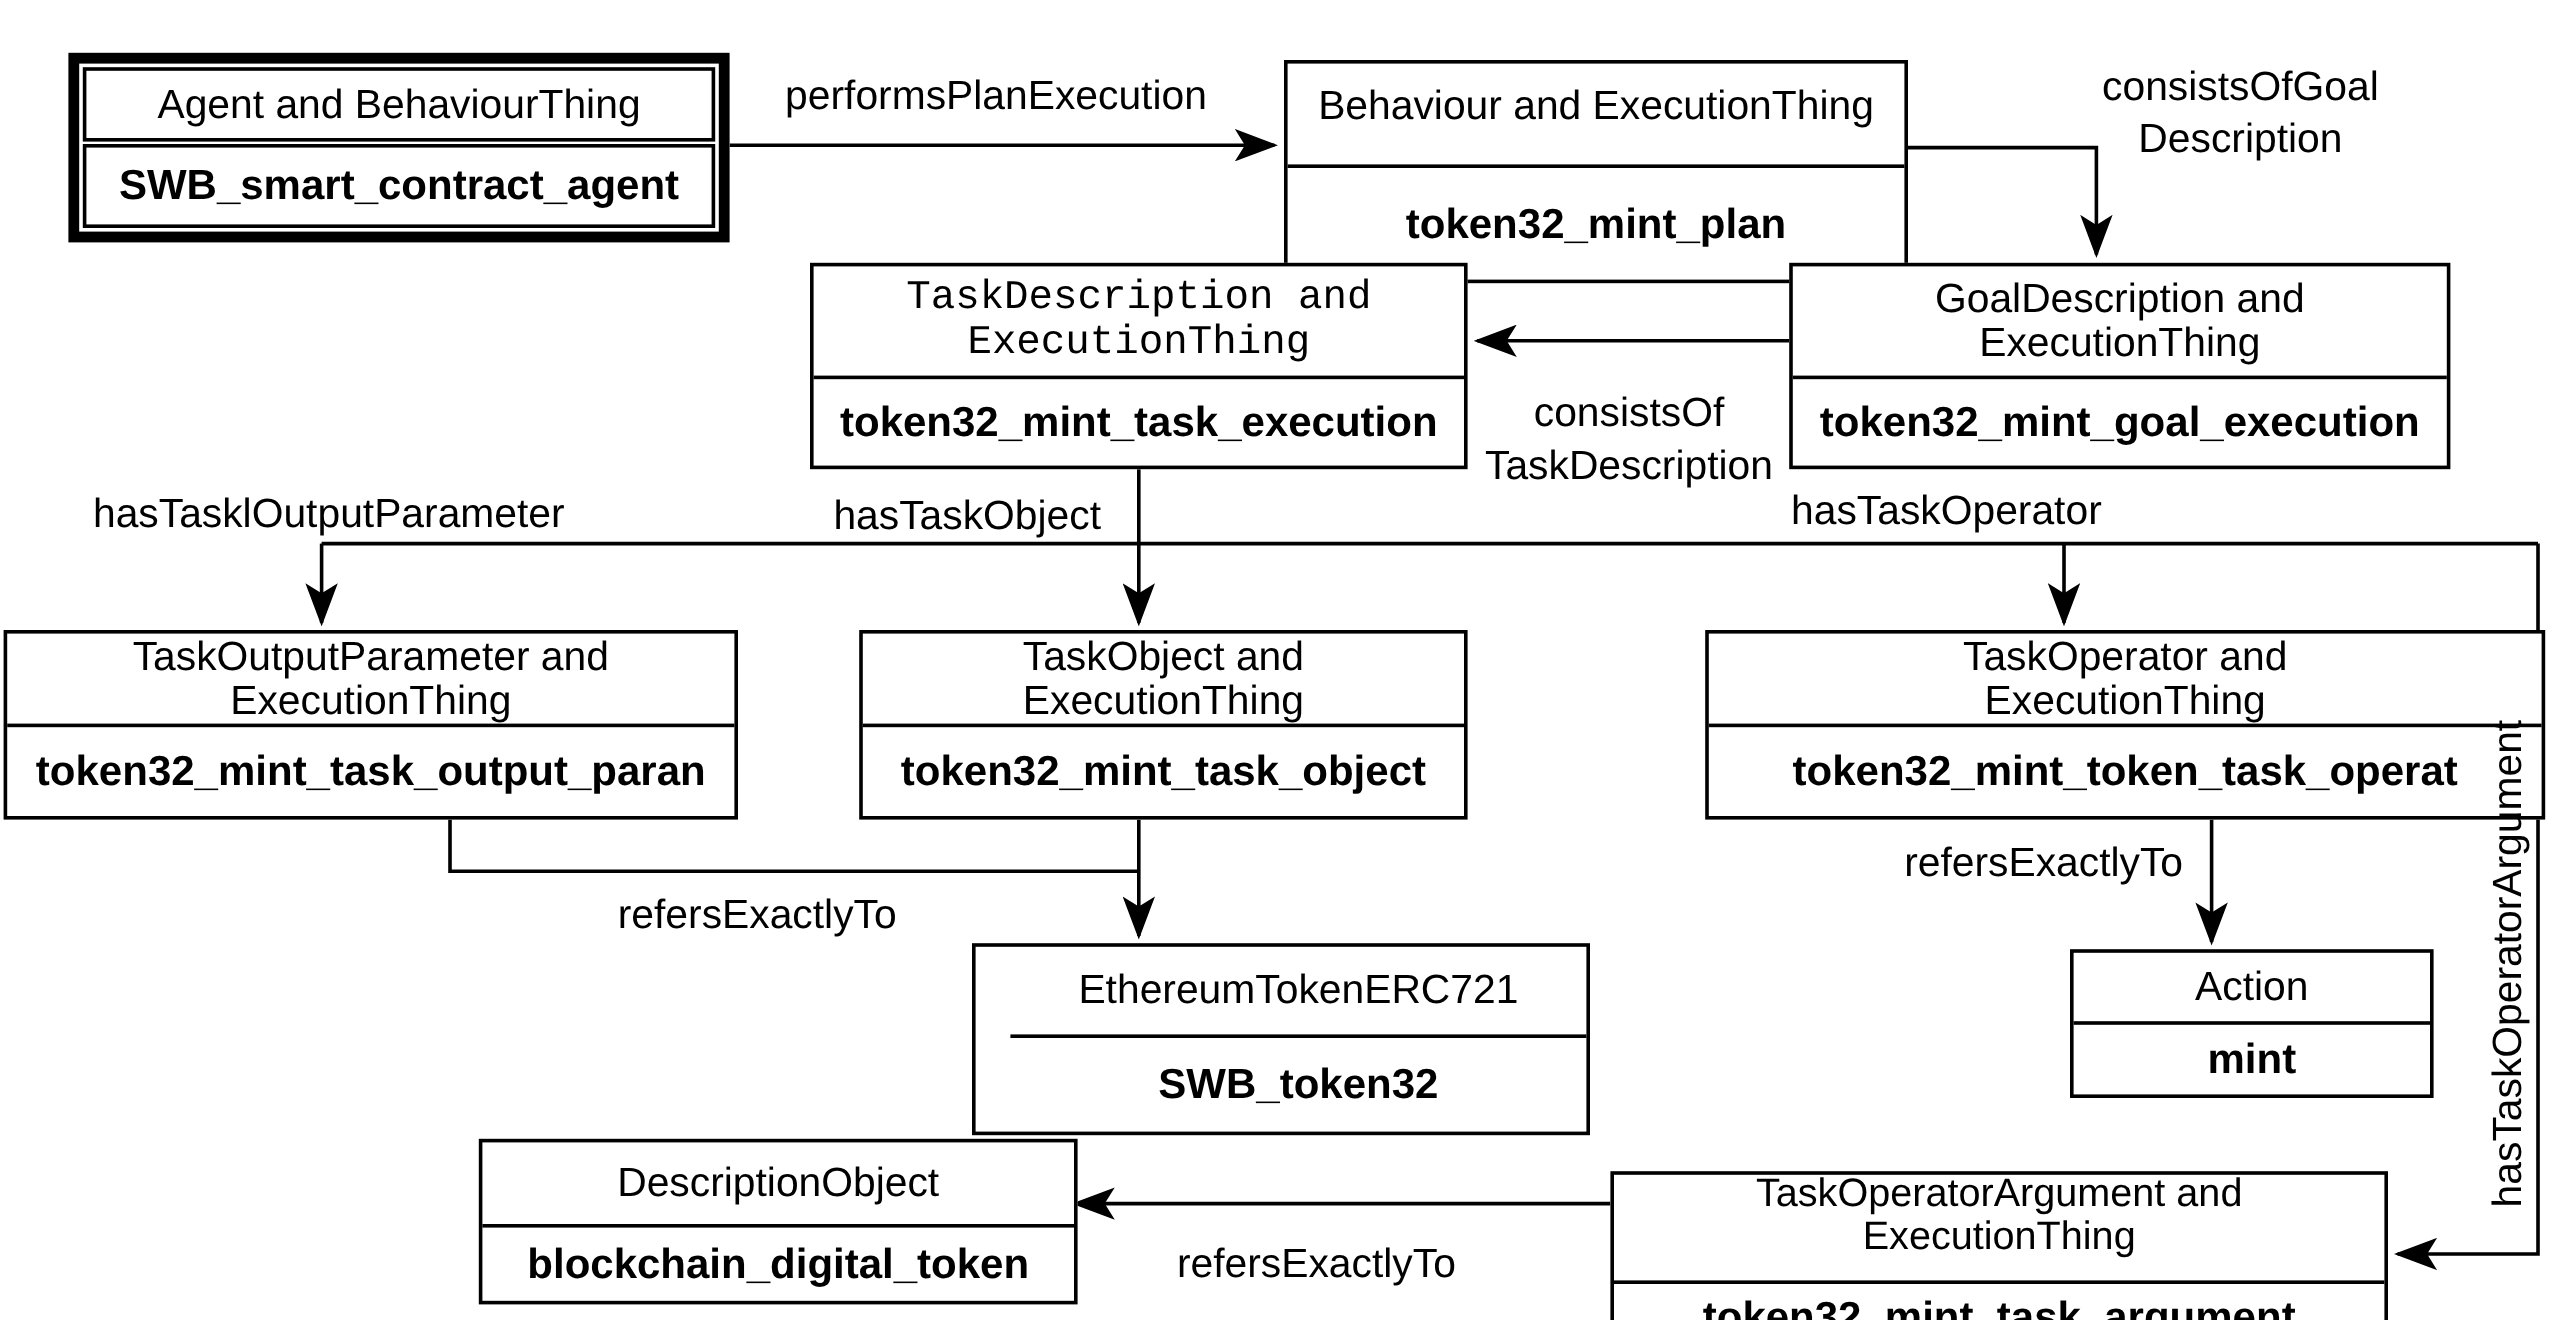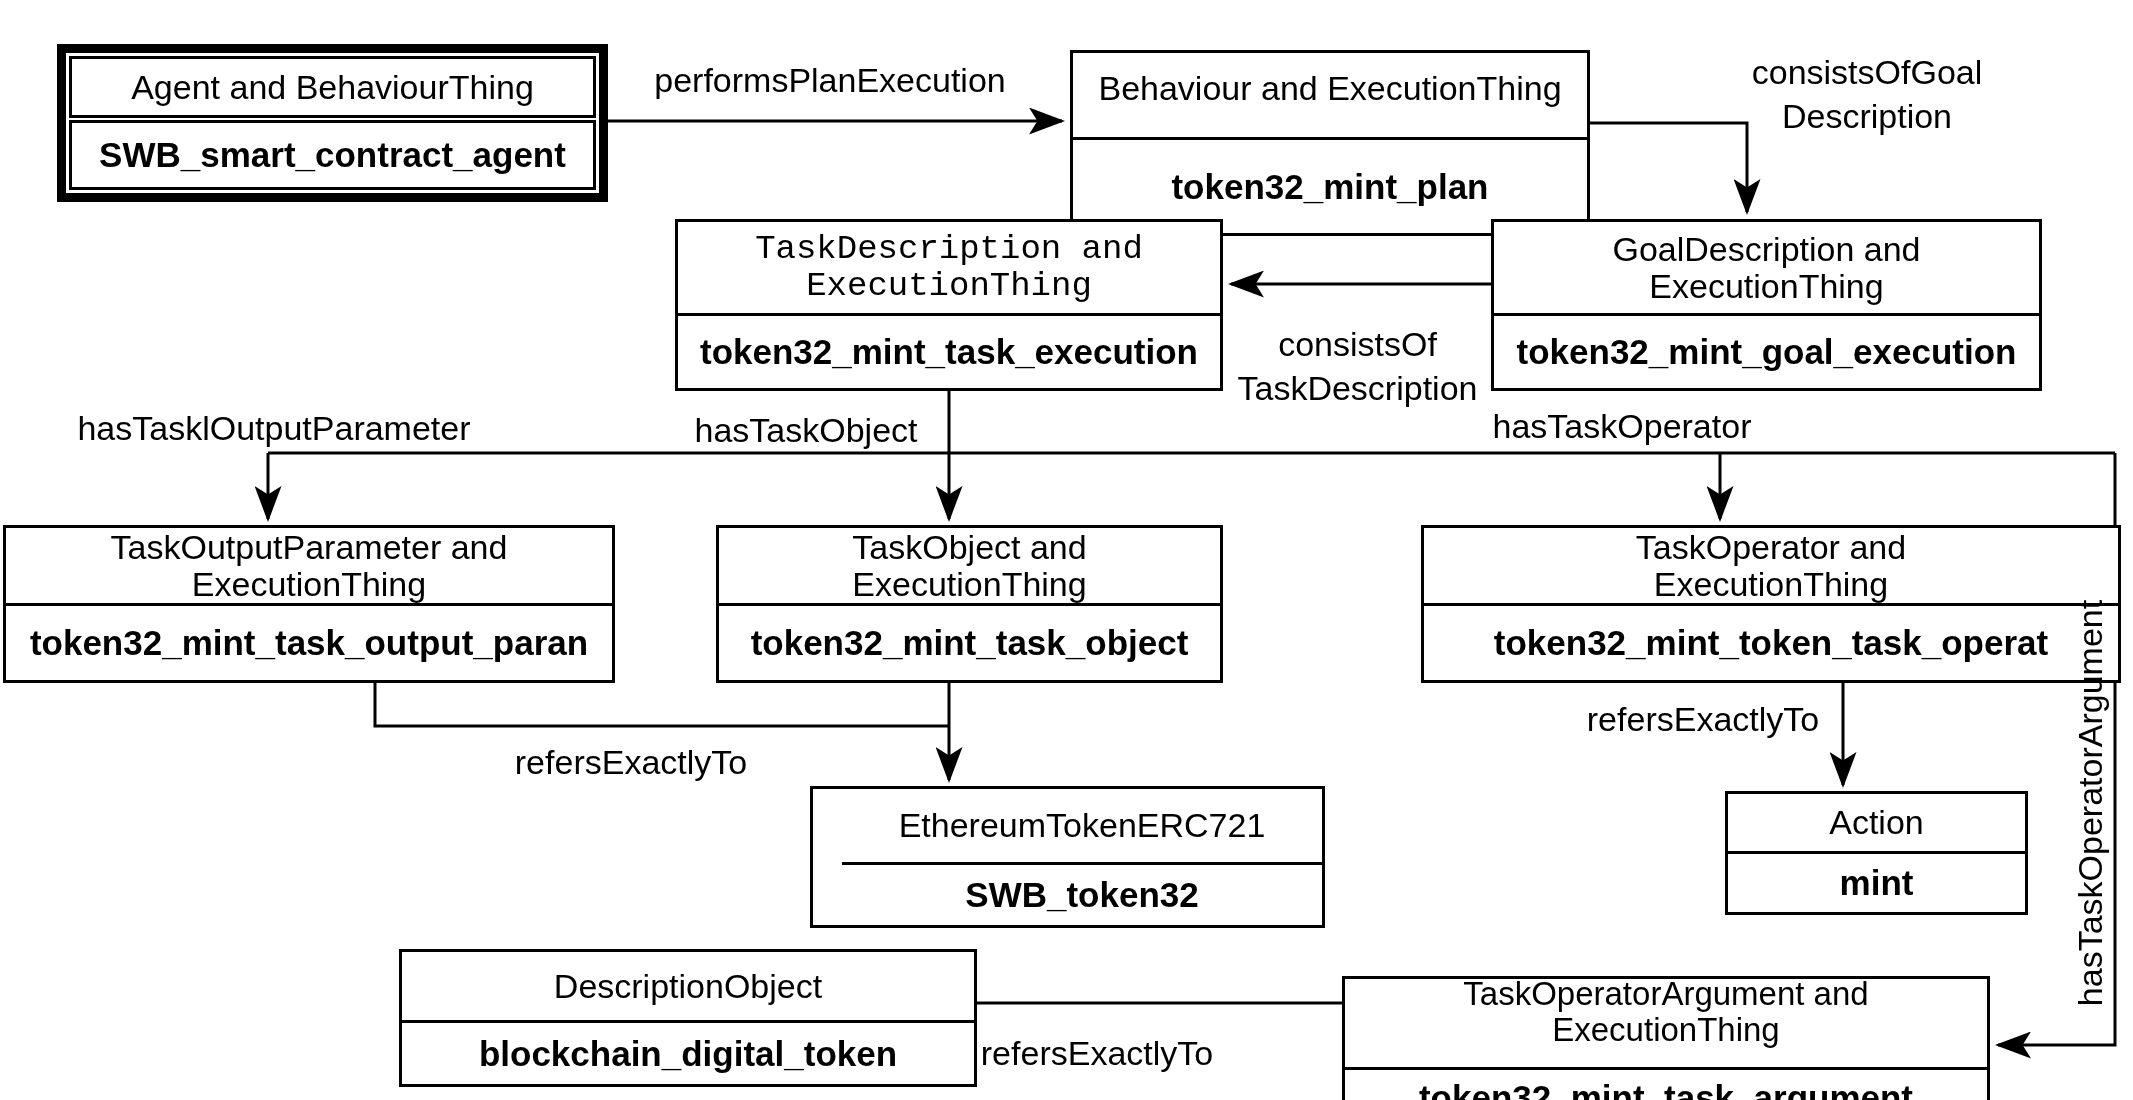--- a/index.html
+++ b/index.html
@@ -53,25 +53,25 @@
   #n-goaldesc .title span{max-width:400px;}
   #n-outparam{left:3px;top:489px;width:612px;height:158px;}
   #n-outparam .title{height:75px;}
   #n-outparam .title span{max-width:460px;}
   #n-taskobj{left:716px;top:489px;width:507px;height:158px;}
   #n-taskobj .title{height:75px;}
   #n-taskobj .title span{max-width:300px;}
   #n-taskop{left:1421px;top:489px;width:700px;height:158px;}
   #n-taskop .title{height:75px;}
   #n-taskop .title span{max-width:330px;}
-  #n-eth{left:810px;top:750px;width:515px;height:142px;padding-left:29px;}
+  #n-eth{left:810px;top:750px;width:515px;height:160px;padding-left:29px;}
   #n-eth .title{height:73px;}
   #n-action{left:1725px;top:755px;width:303px;height:124px;}
   #n-action .title{height:57px;}
-  #n-descobj{left:399px;top:913px;width:578px;height:138px;}
+  #n-descobj{left:399px;top:913px;width:499px;height:138px;}
   #n-descobj .title{height:68px;}
   #n-taskoparg{left:1342px;top:940px;width:648px;height:152px;gap:22px;}
   #n-taskoparg .title{height:66px;font-size:33px;}
   #n-taskoparg .title span{max-width:470px;}
 
   
   .edge-label{
     position:absolute;
     font-size:34px;line-height:1.3;
     text-align:center;color:#000;

